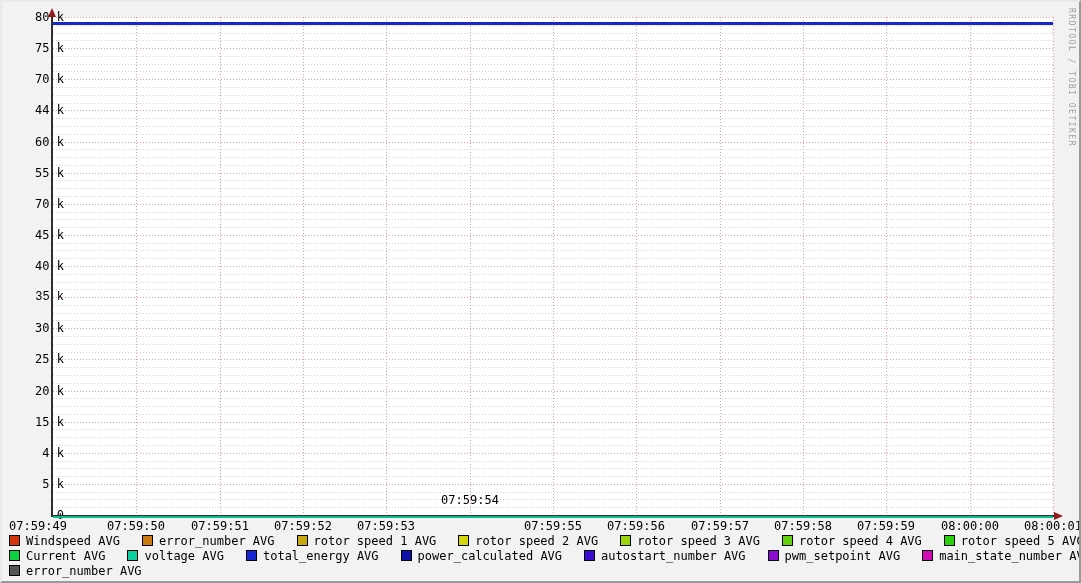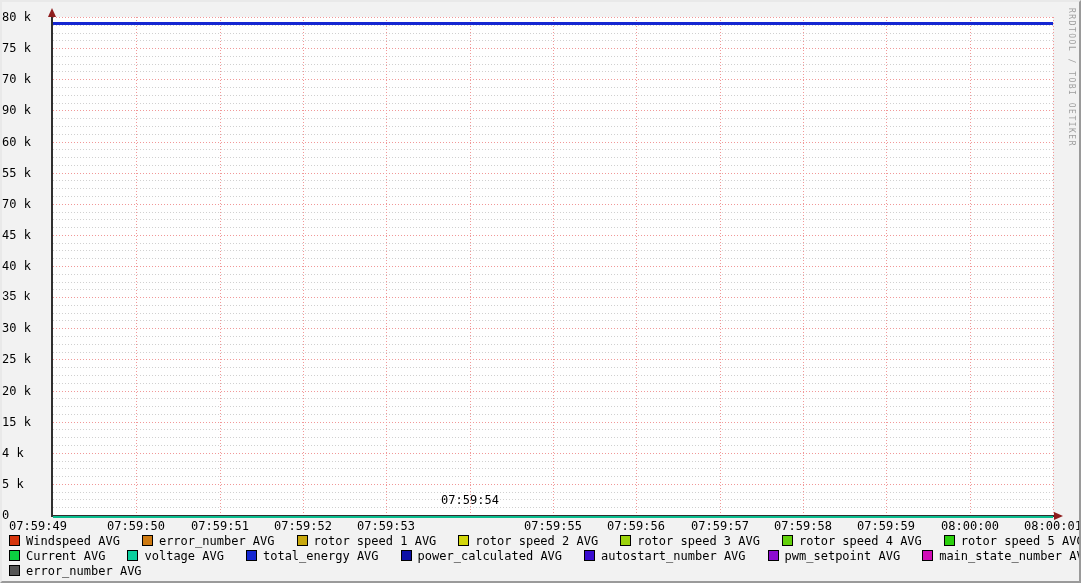--- a/index.html
+++ b/index.html
@@ -22,21 +22,21 @@
     position:absolute;width:0;height:0;
     border-left:4px solid transparent;border-right:4px solid transparent;
     border-bottom:9px solid #8f1d1d;
   }
   .arrow-right{
     position:absolute;width:0;height:0;
     border-top:4px solid transparent;border-bottom:4px solid transparent;
     border-left:9px solid #8f1d1d;
   }
   .series-line{position:absolute;}
-  .ylab{position:absolute;left:0;width:46px;line-height:12px;}
+  .ylab{position:absolute;left:16px;width:46px;text-align:right;line-height:12px;}
   .xlab{position:absolute;width:70px;text-align:center;line-height:12px;}
   .legend{position:absolute;left:7px;top:531px;width:1068px;}
   .legend-row{display:flex;align-items:center;gap:22px;height:15px;}
   .legend-item{display:flex;align-items:center;white-space:nowrap;}
   .swatch{
     display:inline-block;width:9px;height:9px;
     border:1px solid #000;margin-right:6px;flex:none;
   }
   .watermark{
     position:absolute;top:6px;right:3px;
@@ -118,21 +118,21 @@
       <div class="ylab" style="top: 258px;">40 k</div>
       <div class="hgrid" style="left: 51px; top: 233px; width: 1000px; background-image: repeating-linear-gradient(90deg, rgb(241, 152, 152) 0px, rgb(241, 152, 152) 1px, transparent 1px, transparent 3px);"></div>
       <div class="ylab" style="top: 227px;">45 k</div>
       <div class="hgrid" style="left: 51px; top: 202px; width: 1000px; background-image: repeating-linear-gradient(90deg, rgb(241, 152, 152) 0px, rgb(241, 152, 152) 1px, transparent 1px, transparent 3px);"></div>
       <div class="ylab" style="top: 196px;">70 k</div>
       <div class="hgrid" style="left: 51px; top: 171px; width: 1000px; background-image: repeating-linear-gradient(90deg, rgb(241, 152, 152) 0px, rgb(241, 152, 152) 1px, transparent 1px, transparent 3px);"></div>
       <div class="ylab" style="top: 165px;">55 k</div>
       <div class="hgrid" style="left: 51px; top: 140px; width: 1000px; background-image: repeating-linear-gradient(90deg, rgb(241, 152, 152) 0px, rgb(241, 152, 152) 1px, transparent 1px, transparent 3px);"></div>
       <div class="ylab" style="top: 134px;">60 k</div>
       <div class="hgrid" style="left: 51px; top: 108px; width: 1000px; background-image: repeating-linear-gradient(90deg, rgb(241, 152, 152) 0px, rgb(241, 152, 152) 1px, transparent 1px, transparent 3px);"></div>
-      <div class="ylab" style="top: 102px;">90 k</div>
+      <div class="ylab" style="top: 102px;">44 k</div>
       <div class="hgrid" style="left: 51px; top: 77px; width: 1000px; background-image: repeating-linear-gradient(90deg, rgb(241, 152, 152) 0px, rgb(241, 152, 152) 1px, transparent 1px, transparent 3px);"></div>
       <div class="ylab" style="top: 71px;">70 k</div>
       <div class="hgrid" style="left: 51px; top: 46px; width: 1000px; background-image: repeating-linear-gradient(90deg, rgb(241, 152, 152) 0px, rgb(241, 152, 152) 1px, transparent 1px, transparent 3px);"></div>
       <div class="ylab" style="top: 40px;">75 k</div>
       <div class="hgrid" style="left: 51px; top: 15px; width: 1000px; background-image: repeating-linear-gradient(90deg, rgb(241, 152, 152) 0px, rgb(241, 152, 152) 1px, transparent 1px, transparent 3px);"></div>
       <div class="ylab" style="top: 9px;">80 k</div>
       <div class="xlab" style="left: 16px; top: 518px; transform: translateX(-15px);">07:59:49</div>
       <div class="vgrid" style="left: 134px; top: 15px; height: 498px; background-image: repeating-linear-gradient(rgb(241, 152, 152) 0px, rgb(241, 152, 152) 1px, transparent 1px, transparent 3px);"></div>
       <div class="xlab" style="left: 99px; top: 518px;">07:59:50</div>
       <div class="vgrid" style="left: 218px; top: 15px; height: 498px; background-image: repeating-linear-gradient(rgb(241, 152, 152) 0px, rgb(241, 152, 152) 1px, transparent 1px, transparent 3px);"></div>

